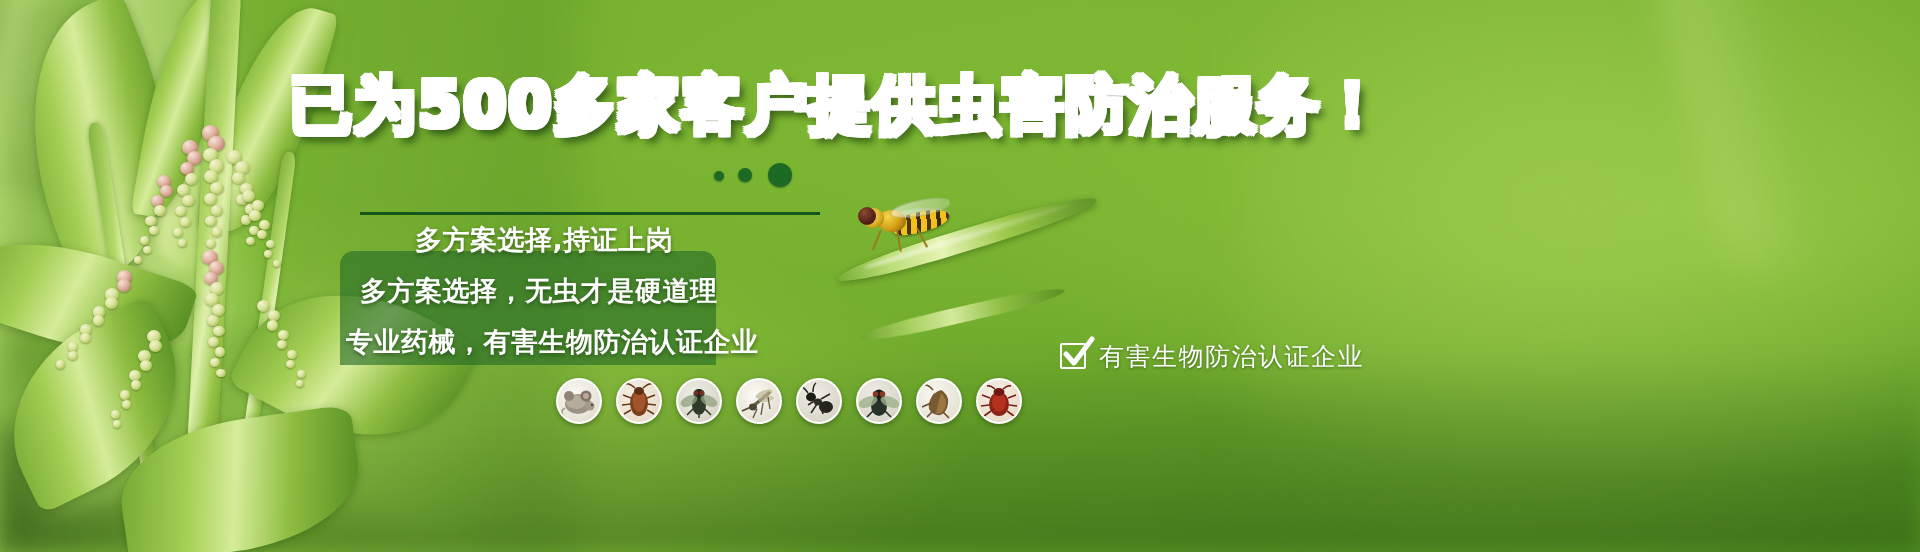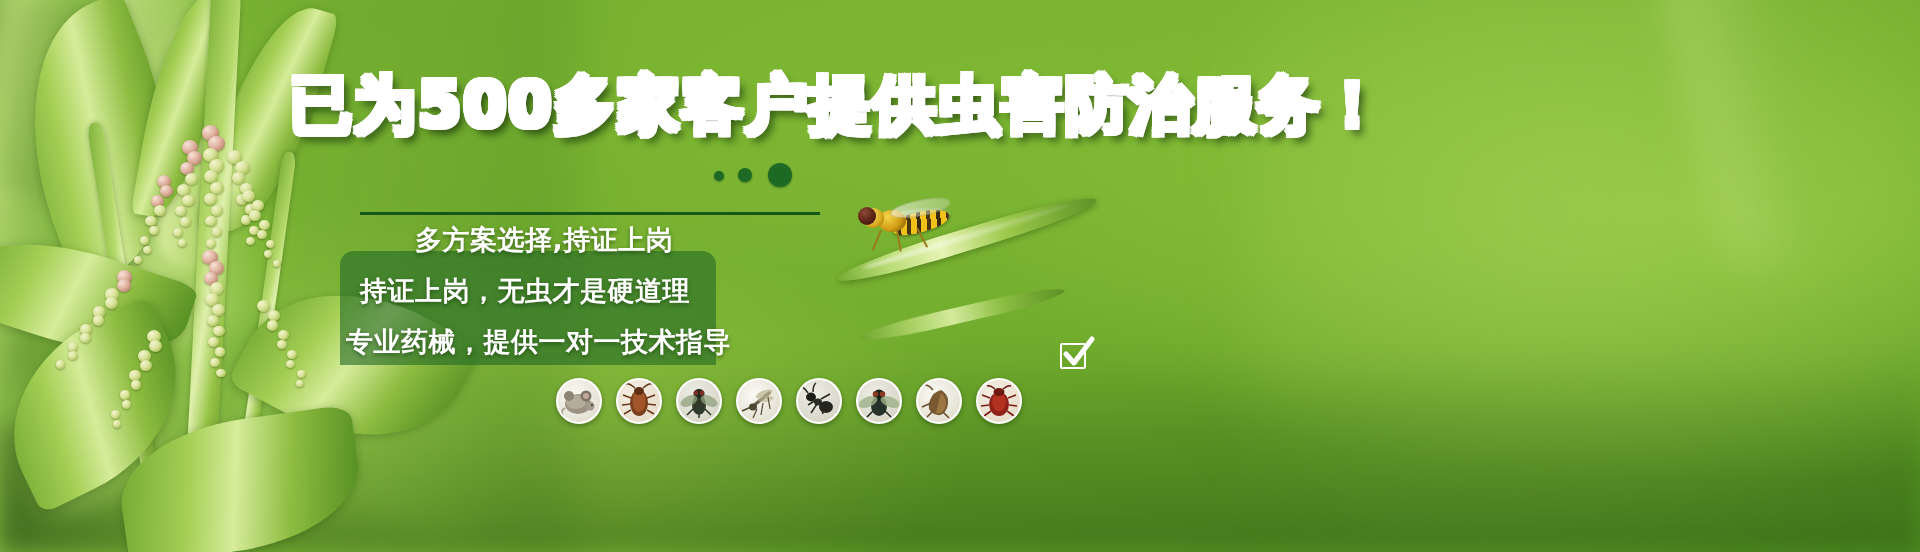--- a/index.html
+++ b/index.html
@@ -388,31 +388,32 @@
   <div class="divider"></div>
   <div class="dots">
     <span class="dot d1"></span>
     <span class="dot d2"></span>
     <span class="dot d3"></span>
   </div>
 
   <div class="infobox"></div>
   <div class="infobox-lines">
     <div class="ib-line l1">多方案选择,持证上岗</div>
-    <div class="ib-line l2">持证上岗，无虫才是硬道理</div>
-    <div class="ib-line l3">专业药械，提供一对一技术指导</div>
+    <div class="ib-line l2">多方案选择，无虫才是硬道理</div>
+    <div class="ib-line l3">专业药械，有害生物防治认证企业</div>
   </div>
 
   <div class="checks">
     <div class="check-row">
       <span class="check-box">
         <svg viewBox="0 0 34 34" aria-hidden="true">
           <path d="M5 18 L13 27 L31 3" fill="none" stroke="#ffffff" stroke-width="5" stroke-linecap="round" stroke-linejoin="round"></path>
         </svg>
       </span>
+      <span class="check-label">有害生物防治认证企业</span>
     </div>
   </div>
 
   <div class="pests">
 
     <div class="pest pest-bg-warm">
       <svg viewBox="0 0 40 40">
         <ellipse cx="19" cy="23" rx="13" ry="10" fill="#9b9284"></ellipse>
         <ellipse cx="17" cy="21" rx="10" ry="7" fill="#b5ac9c"></ellipse>
         <circle cx="10" cy="15" r="5" fill="#8d8376"></circle>

